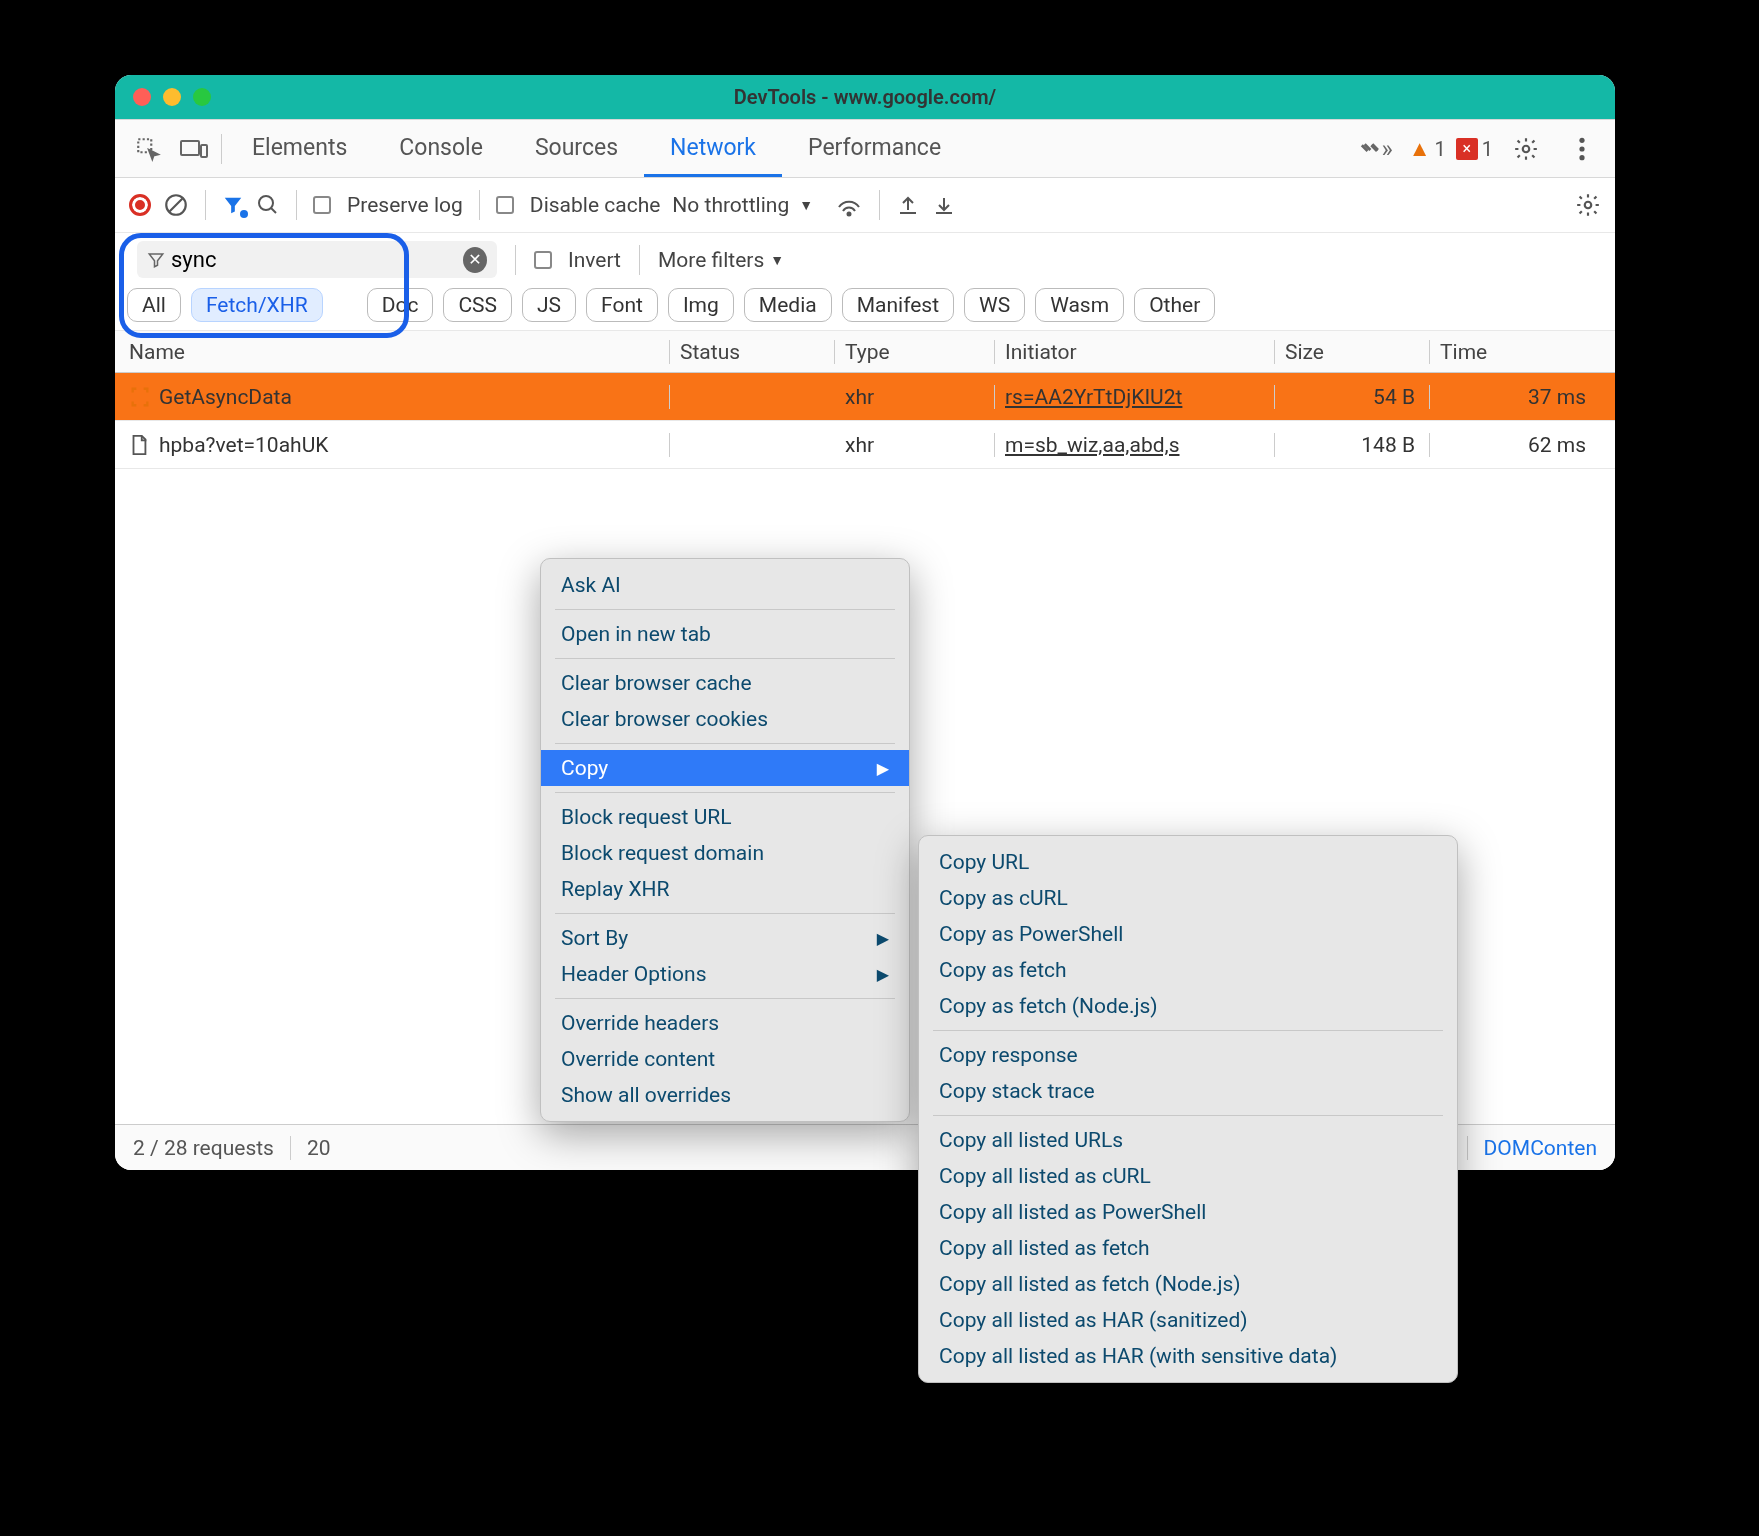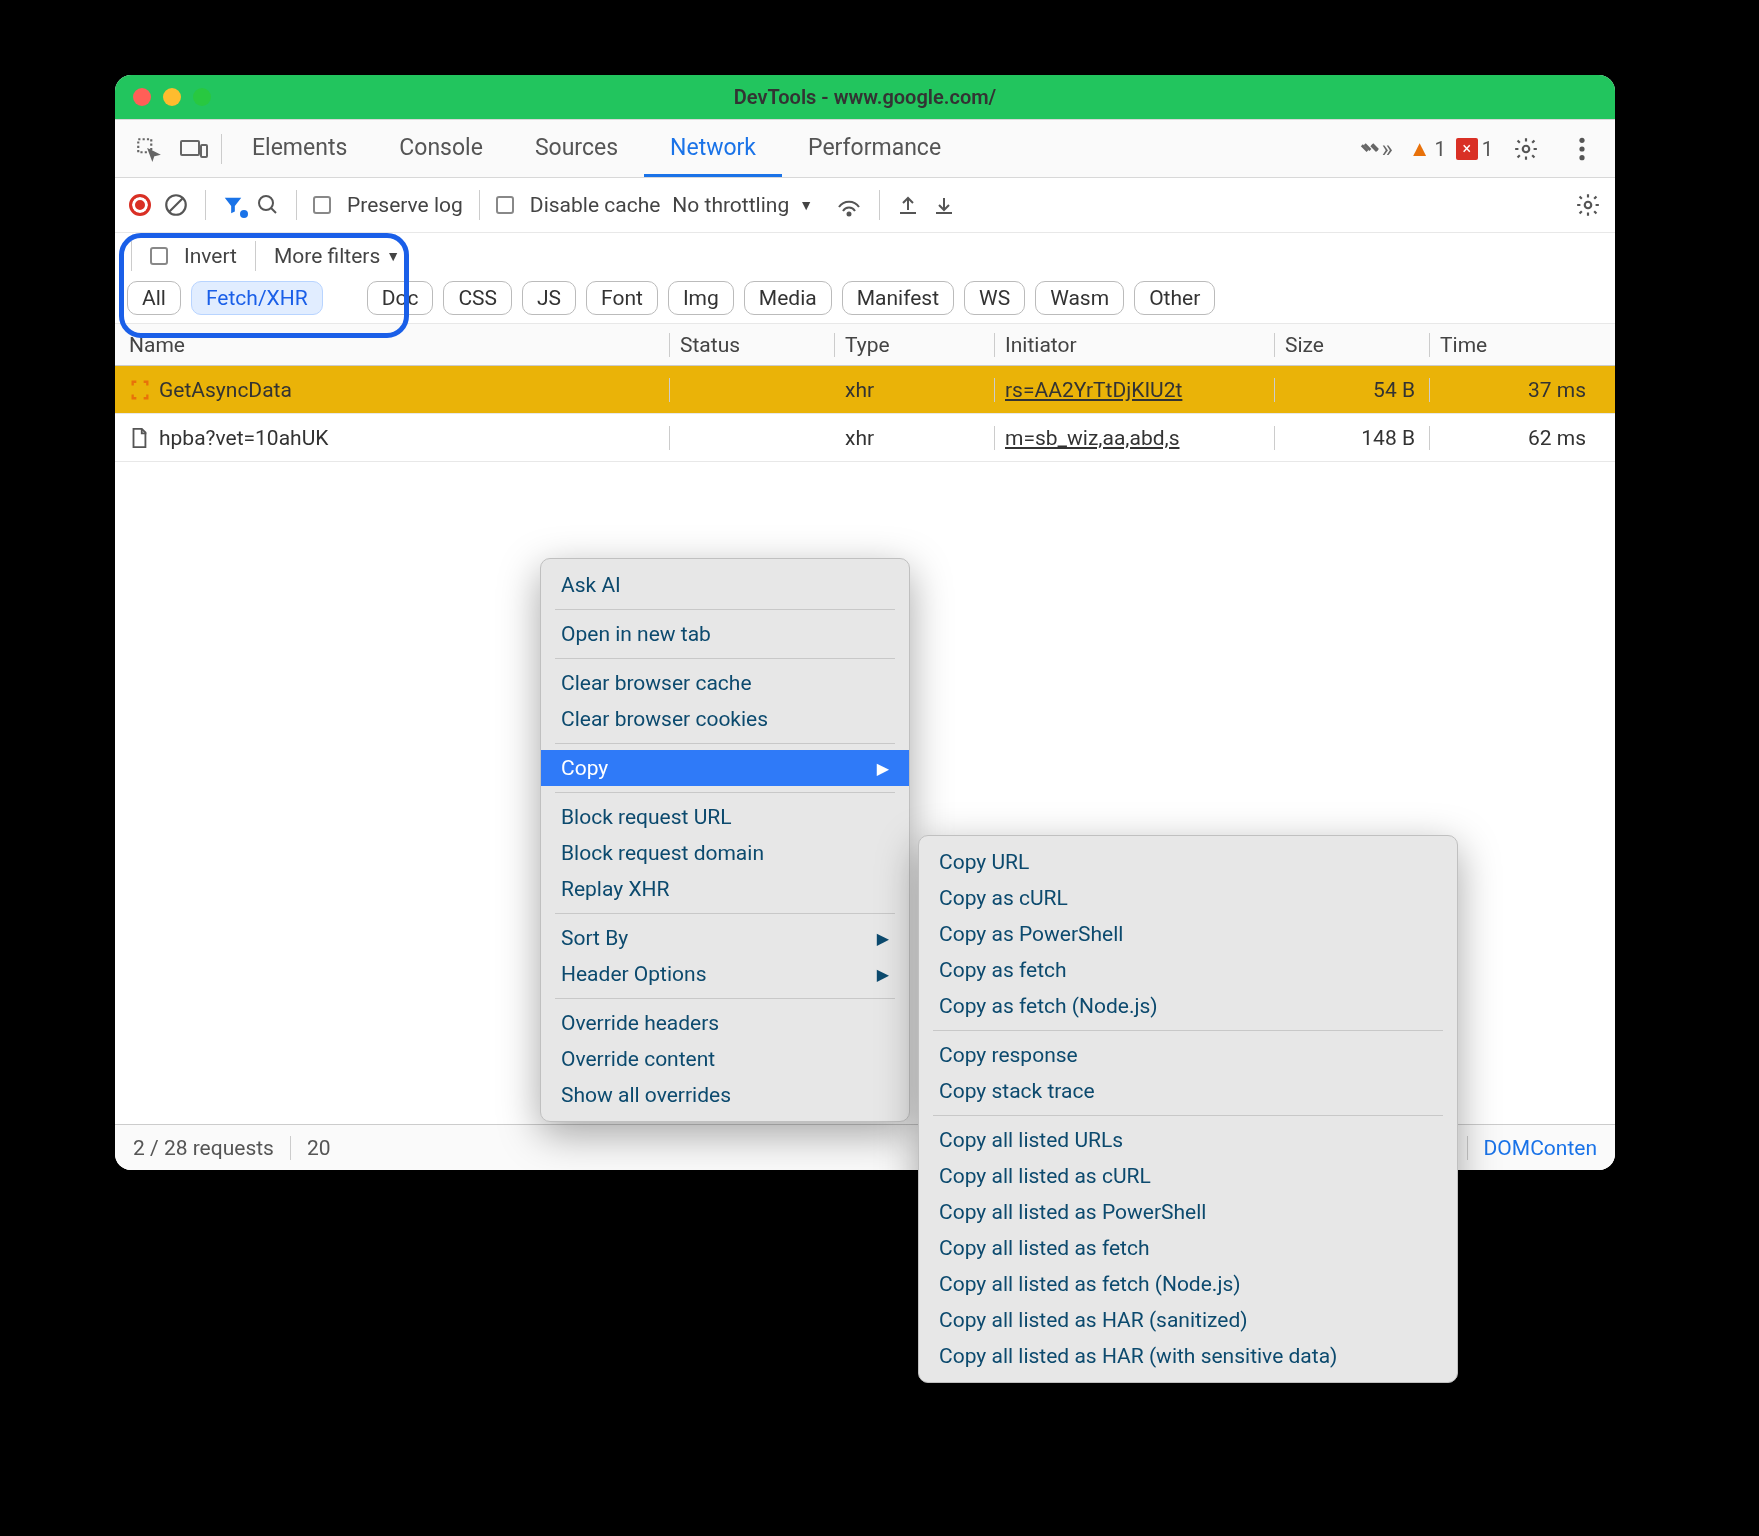--- a/index.html
+++ b/index.html
@@ -1,18 +1,18 @@
 <!DOCTYPE html>
 <html><head>
 <meta charset="utf-8">
 <style>
 * { box-sizing: border-box; margin: 0; padding: 0; font-family: -apple-system, BlinkMacSystemFont, "Segoe UI", Roboto, sans-serif; }
 body { background: #000; width: 1759px; height: 1536px; overflow: hidden; }
 .window { position: absolute; left: 115px; top: 75px; width: 1500px; height: 1095px; background: #fff; border-radius: 16px; box-shadow: 0 20px 60px rgba(0,0,0,.5); overflow: visible; }
-.titlebar { height: 45px; display: flex; align-items: center; position: relative; background: #22c55e; border-radius: 16px 16px 0 0; border-bottom: 1px solid #d8d8d8; }
+.titlebar { height: 45px; display: flex; align-items: center; position: relative; background: #14b8a6; border-radius: 16px 16px 0 0; border-bottom: 1px solid #d8d8d8; }
 .traffic { display: flex; gap: 12px; margin-left: 18px; }
 .tl { width: 18px; height: 18px; border-radius: 50%; }
 .tl.red { background: #ff5f57; }
 .tl.yellow { background: #febc2e; }
 .tl.green { background: #28c840; }
 .title { position: absolute; left: 0; right: 0; text-align: center; font-size: 20px; font-weight: 600; color: #333; }
 .tabs { height: 58px; display: flex; align-items: center; gap: 0; border-bottom: 1px solid #d8d8d8; background: #fafafa; padding: 0 10px; }
 .tab-icon { width: 34px; height: 34px; display: flex; align-items: center; justify-content: center; color: #666; margin: 0 6px; }
 .tab { padding: 0 26px; height: 100%; display: flex; align-items: center; font-size: 23px; color: #555; cursor: pointer; border-bottom: 3px solid transparent; }
 .tab.active { color: #1a73e8; border-bottom-color: #1a73e8; }
@@ -43,21 +43,21 @@
 .pill.active { background: #e1edff; color: #1a5fe8; border-color: #b8d4ff; }
 .pill.in-box { margin-top: 0; }
 .table-head { display: flex; border-bottom: 1px solid #ccc; background: #fafafa; height: 42px; align-items: center; font-size: 21px; color: #444; }
 .col-name { width: 555px; padding-left: 14px; border-right: 1px solid #ccc; }
 .col-status { width: 165px; padding-left: 10px; border-right: 1px solid #ccc; }
 .col-type { width: 160px; padding-left: 10px; border-right: 1px solid #ccc; }
 .col-init { width: 280px; padding-left: 10px; border-right: 1px solid #ccc; }
 .col-size { width: 155px; padding-right: 0; text-align: left; padding-left: 10px; border-right: 1px solid #ccc; }
 .col-time { width: 170px; padding-left: 10px; }
 .table-row { display: flex; height: 48px; align-items: center; font-size: 21px; color: #333; border-bottom: 1px solid #e8e8e8; }
-.table-row.sel { background: #eab308; }
+.table-row.sel { background: #f97316; }
 .row-icon { width: 22px; height: 22px; margin-right: 8px; display: inline-flex; }
 .fetch-icon { color: #e8710a; }
 .initiator { text-decoration: underline; cursor: pointer; white-space: nowrap; overflow: hidden; }
 .right-align { text-align: right; padding-right: 14px; }
 .status-bar { position: absolute; bottom: 0; left: 0; right: 0; height: 46px; border-top: 1px solid #ccc; display: flex; align-items: center; padding: 0 18px; font-size: 21px; color: #555; gap: 16px; background: #fafafa; border-radius: 0 0 16px 16px; }
 .status-bar .ssep { width: 1px; height: 24px; background: #ccc; }
 .status-bar .domlink { color: #1a73e8; }
 .ctx-menu { position: absolute; background: #e7e7e7; border: 1px solid #c0c0c0; border-radius: 10px; box-shadow: 0 12px 40px rgba(0,0,0,.35); padding: 8px 0; z-index: 10; }
 .menu1 { left: 425px; top: 483px; width: 370px; }
 .menu2 { left: 803px; top: 760px; width: 540px; }
@@ -190,20 +190,29 @@
       <svg width="26" height="26" viewBox="0 0 24 24" fill="none" stroke="#555" stroke-width="2">
           <circle cx="12" cy="12" r="3"></circle>
           <path d="M12 2v3M12 19v3M4.2 4.2l2.1 2.1M17.7 17.7l2.1 2.1M2 12h3M19 12h3M4.2 19.8l2.1-2.1M17.7 6.3l2.1-2.1"></path>
         </svg>
     </div>
   </div>
 
   <div class="filter-row" style="position:relative;">
     <div class="highlight-box" style="position:absolute; left:8px; top:4px; height:105px;"></div>
     <div class="filter-input-row">
+      <div class="filter-box" style="margin-left:10px;">
+        <span class="funnel-icon">
+          <svg width="18" height="18" viewBox="0 0 24 24" fill="none" stroke="#666" stroke-width="2">
+              <path d="M3 4h18l-7 9v6l-4 2v-8z"></path>
+            </svg>
+        </span>
+        <input value="sync" style="">
+        <span class="clear-x">✕</span>
+      </div>
       <div class="vsep"></div>
       <label class="check">
           <span class="cb"></span>
           <span>Invert</span>
         </label>
       <div class="vsep"></div>
       <div class="more-filters">
           <span>More filters</span> 
           <span style="font-size:14px;">▼</span>
         </div>

